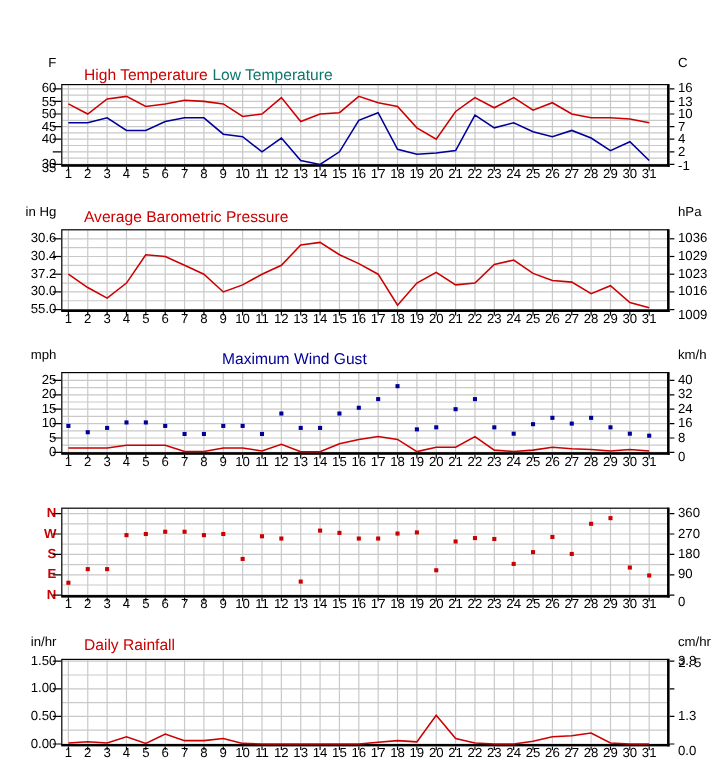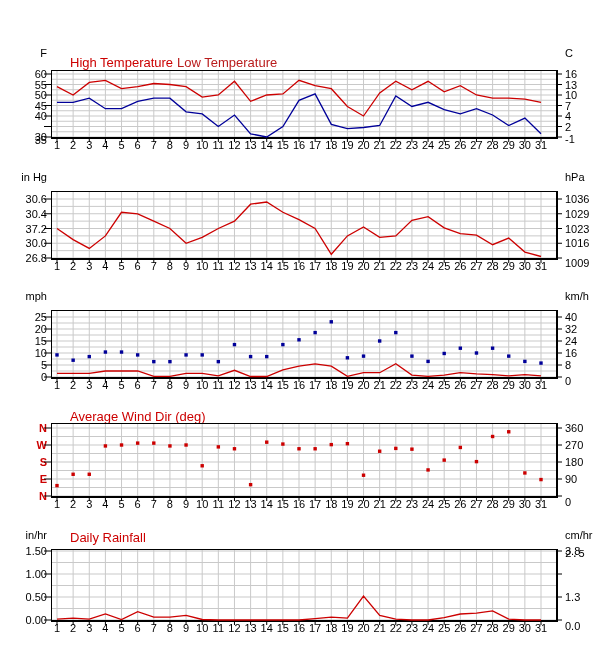--- a/index.html
+++ b/index.html
@@ -21,21 +21,21 @@
 
 <div id="page">
 
 
 
   <div id="stage" class="abs" style="left:0;top:0;width:600px;height:645px;">
       <div class="abs" style="left: 0px; top: 0px; width: 600px; height: 645px;">
         <div class="t ytl" style="left: 0px; top: 47px;">F</div>
         <div class="t ytr" style="top: 47px;">C</div>
         <div class="leg" style="left: 70px; top: 56px; color: rgb(204, 0, 0);">High Temperature</div>
-        <div class="leg" style="left: 177px; top: 56px; color: #b91c1c;">Low Temperature</div>
+        <div class="leg" style="left: 177px; top: 56px; color: #0f766e;">Low Temperature</div>
         <div class="t ytl" style="left: 0px; top: 68px;">60</div>
         <div class="t ytr" style="top: 68px;">16</div>
         <div class="t ytl" style="left: 0px; top: 78.5px;">55</div>
         <div class="t ytr" style="top: 78.5px;">13</div>
         <div class="t ytl" style="left: 0px; top: 89px;">50</div>
         <div class="t ytr" style="top: 89px;">10</div>
         <div class="t ytl" style="left: 0px; top: 99.5px;">45</div>
         <div class="t ytr" style="top: 99.5px;">7</div>
         <div class="t ytl" style="left: 0px; top: 110px;">40</div>
         <div class="t ytr" style="top: 110px;">4</div>
@@ -167,29 +167,30 @@
           <line x1="508.73333333333335" x2="508.73333333333335" y1="139" y2="142" stroke="#000000" stroke-width="1"></line>
           <line x1="524.8666666666667" x2="524.8666666666667" y1="139" y2="142" stroke="#000000" stroke-width="1"></line>
           <line x1="541" x2="541" y1="139" y2="142" stroke="#000000" stroke-width="1"></line>
           <polyline points="57.0,86.6 73.1,95.0 89.3,82.4 105.4,80.3 121.5,88.7 137.7,86.6 153.8,83.5 169.9,84.5 186.1,86.6 202.2,97.1 218.3,95.0 234.5,81.3 250.6,101.3 266.7,95.0 282.9,93.9 299.0,80.3 315.1,85.6 331.3,88.7 347.4,106.5 363.5,116.0 379.7,92.9 395.8,81.3 411.9,89.8 428.1,81.3 444.2,91.8 460.3,85.6 476.5,95.0 492.6,98.2 508.7,98.2 524.9,99.2 541.0,102.3" fill="none" stroke="#cc0000" stroke-width="1.3"></polyline>
           <polyline points="57.0,102.3 73.1,102.3 89.3,98.2 105.4,108.7 121.5,108.7 137.7,101.3 153.8,98.2 169.9,98.2 186.1,111.8 202.2,113.9 218.3,126.5 234.5,115.0 250.6,133.8 266.7,137.0 282.9,126.5 299.0,100.3 315.1,93.9 331.3,124.4 347.4,128.6 363.5,127.5 379.7,125.5 395.8,96.0 411.9,106.5 428.1,102.3 444.2,109.7 460.3,113.9 476.5,108.7 492.6,115.0 508.7,125.5 524.9,118.1 541.0,133.8" fill="none" stroke="#000099" stroke-width="1.3"></polyline>
         </svg>
       </div>
       <div class="abs" style="left: 0px; top: 0px; width: 600px; height: 645px;">
         <div class="t ytl" style="left: 0px; top: 171px;">in Hg</div>
         <div class="t ytr" style="top: 171px;">hPa</div>
+        <div class="leg" style="left: 70px; top: 174px; color: rgb(204, 0, 0);">Average Barometric Pressure</div>
         <div class="t ytl" style="left: 0px; top: 193px;">30.6</div>
         <div class="t ytr" style="top: 193px;">1036</div>
         <div class="t ytl" style="left: 0px; top: 207.75px;">30.4</div>
         <div class="t ytr" style="top: 207.75px;">1029</div>
         <div class="t ytl" style="left: 0px; top: 222.5px;">37.2</div>
         <div class="t ytr" style="top: 222.5px;">1023</div>
         <div class="t ytl" style="left: 0px; top: 237.25px;">30.0</div>
         <div class="t ytr" style="top: 237.25px;">1016</div>
-        <div class="t ytl" style="left: 0px; top: 252px;">26.8</div>
+        <div class="t ytl" style="left: 0px; top: 252px;">55.0</div>
         <div class="t ytr" style="top: 257px;">1009</div>
         <div class="t xt" style="left: 49px; top: 260px;">1</div>
         <div class="t xt" style="left: 65.1333px; top: 260px;">2</div>
         <div class="t xt" style="left: 81.2667px; top: 260px;">3</div>
         <div class="t xt" style="left: 97.4px; top: 260px;">4</div>
         <div class="t xt" style="left: 113.533px; top: 260px;">5</div>
         <div class="t xt" style="left: 129.667px; top: 260px;">6</div>
         <div class="t xt" style="left: 145.8px; top: 260px;">7</div>
         <div class="t xt" style="left: 161.933px; top: 260px;">8</div>
         <div class="t xt" style="left: 178.067px; top: 260px;">9</div>
@@ -299,20 +300,21 @@
           <line x1="492.59999999999997" x2="492.59999999999997" y1="260" y2="263" stroke="#000000" stroke-width="1"></line>
           <line x1="508.73333333333335" x2="508.73333333333335" y1="260" y2="263" stroke="#000000" stroke-width="1"></line>
           <line x1="524.8666666666667" x2="524.8666666666667" y1="260" y2="263" stroke="#000000" stroke-width="1"></line>
           <line x1="541" x2="541" y1="260" y2="263" stroke="#000000" stroke-width="1"></line>
           <polyline points="57.0,228.5 73.1,239.6 89.3,248.4 105.4,235.9 121.5,212.3 137.7,213.8 153.8,221.1 169.9,228.5 186.1,243.3 202.2,237.4 218.3,228.5 234.5,221.1 250.6,204.2 266.7,202.0 282.9,212.3 299.0,219.7 315.1,228.5 331.3,254.3 347.4,235.9 363.5,227.0 379.7,237.4 395.8,235.9 411.9,220.4 428.1,216.7 444.2,227.8 460.3,233.7 476.5,235.1 492.6,244.7 508.7,238.1 524.9,252.1 541.0,256.5" fill="none" stroke="#cc0000" stroke-width="1.3"></polyline>
         </svg>
       </div>
       <div class="abs" style="left: 0px; top: 0px; width: 600px; height: 645px;">
         <div class="t ytl" style="left: 0px; top: 290px;">mph</div>
         <div class="t ytr" style="top: 290px;">km/h</div>
+        <div class="leg" style="left: 185px; top: 292px; color: rgb(0, 0, 153);">Maximum Wind Gust</div>
         <div class="t ytl" style="left: 0px; top: 311px;">25</div>
         <div class="t ytr" style="top: 311px;">40</div>
         <div class="t ytl" style="left: 0px; top: 323px;">20</div>
         <div class="t ytr" style="top: 323px;">32</div>
         <div class="t ytl" style="left: 0px; top: 335px;">15</div>
         <div class="t ytr" style="top: 335px;">24</div>
         <div class="t ytl" style="left: 0px; top: 347px;">10</div>
         <div class="t ytr" style="top: 347px;">16</div>
         <div class="t ytl" style="left: 0px; top: 359px;">5</div>
         <div class="t ytr" style="top: 359px;">8</div>
@@ -468,21 +470,20 @@
             <rect x="458.6333333333333" y="346.5" width="3.4" height="3.4" fill="#000099"></rect>
             <rect x="474.76666666666665" y="351.3" width="3.4" height="3.4" fill="#000099"></rect>
             <rect x="490.9" y="346.5" width="3.4" height="3.4" fill="#000099"></rect>
             <rect x="507.03333333333336" y="354.42" width="3.4" height="3.4" fill="#000099"></rect>
             <rect x="523.1666666666666" y="359.7" width="3.4" height="3.4" fill="#000099"></rect>
             <rect x="539.3" y="361.38" width="3.4" height="3.4" fill="#000099"></rect>
           </g>
         </svg>
       </div>
       <div class="abs" style="left: 0px; top: 0px; width: 600px; height: 645px;">
-        <div class="leg" style="left: 70px; top: 410px; color: rgb(204, 0, 0);">Average Wind Dir (deg)</div>
         <div class="t ytl" style="left: 0px; top: 422px; color: rgb(204, 0, 0); font-weight: bold;">N</div>
         <div class="t ytr" style="top: 422px;">360</div>
         <div class="t ytl" style="left: 0px; top: 439px; color: rgb(204, 0, 0); font-weight: bold;">W</div>
         <div class="t ytr" style="top: 439px;">270</div>
         <div class="t ytl" style="left: 0px; top: 456px; color: rgb(204, 0, 0); font-weight: bold;">S</div>
         <div class="t ytr" style="top: 456px;">180</div>
         <div class="t ytl" style="left: 0px; top: 473px; color: rgb(204, 0, 0); font-weight: bold;">E</div>
         <div class="t ytr" style="top: 473px;">90</div>
         <div class="t ytl" style="left: 0px; top: 490px; color: rgb(204, 0, 0); font-weight: bold;">N</div>
         <div class="t ytr" style="top: 496px;">0</div>

